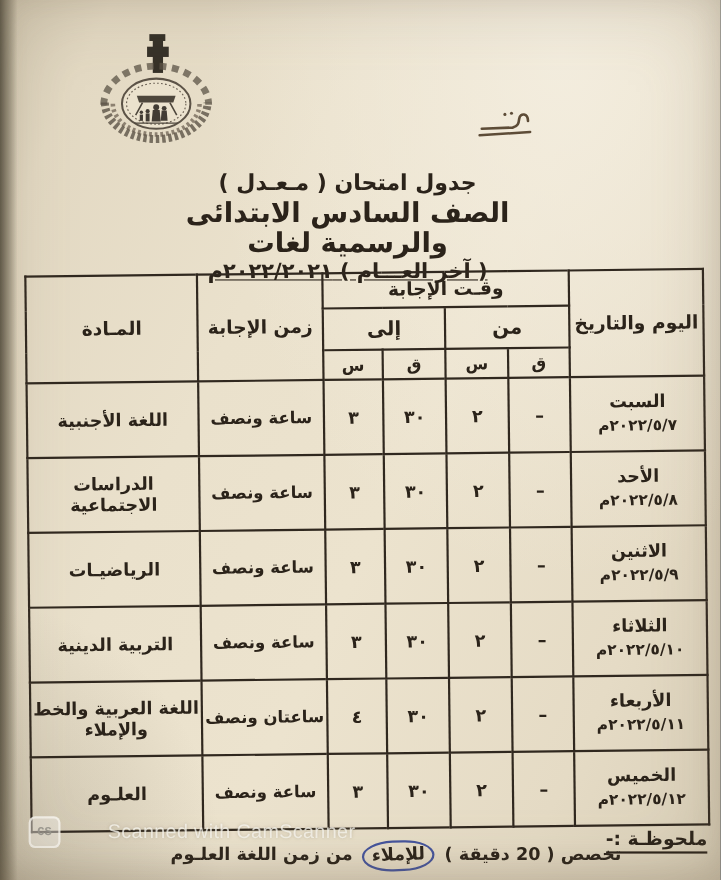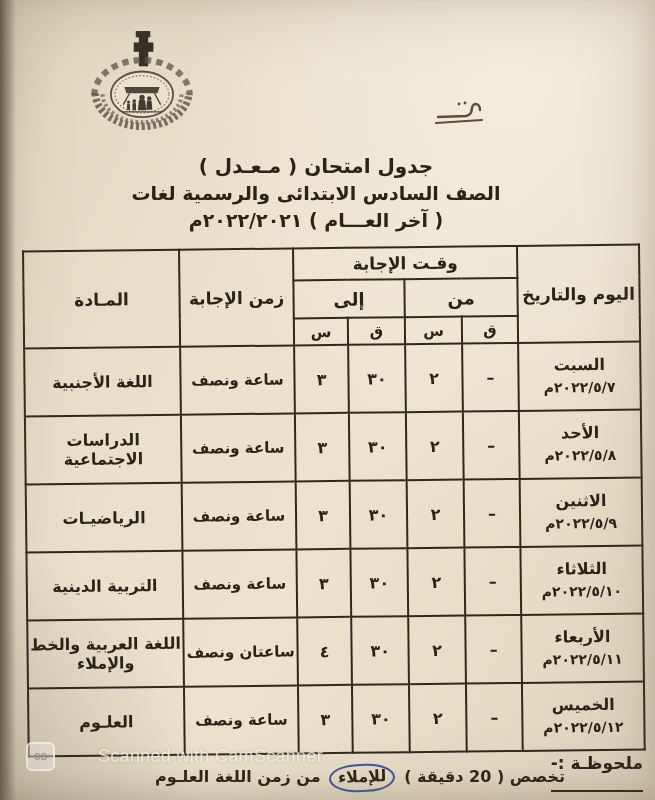--- a/index.html
+++ b/index.html
@@ -18,22 +18,22 @@
 
   
   .emblem{position:absolute;left:84px;top:30px;width:116px;height:112px;opacity:.88;}
 
   
   .handmark{position:absolute;left:426px;top:98px;width:64px;height:36px;opacity:.9;}
 
   
   .titleblock{position:absolute;left:108px;top:152px;width:416px;text-align:center;direction:rtl;}
   .titleblock .t1{font-size:20px;font-weight:bold;line-height:28px;}
-  .titleblock .t2{font-size:19px;font-weight:bold;line-height:27px;}
-  .titleblock .t3{font-size:19px;font-weight:bold;line-height:27px;}
+  .titleblock .t2{font-size:25px;font-weight:bold;line-height:27px;}
+  .titleblock .t3{font-size:19px;font-weight:bold;line-height:27px;text-decoration:underline;}
 
   
   .tablewrap{position:absolute;left:22px;top:247px;width:620px;transform:rotate(-0.65deg);transform-origin:50% 0;}
   table.sched{border-collapse:collapse;direction:rtl;width:616px;table-layout:fixed;}
   table.sched th, table.sched td{
     border:2.2px solid #30281f;text-align:center;vertical-align:middle;
     font-weight:bold;color:#2b231a;padding:0;
   }
   tr.hr1 th{height:30px;font-size:17px;}
   tr.hr2 th{height:36px;font-size:18px;}
@@ -42,21 +42,21 @@
   td.c-day{font-size:16px;line-height:22px;}
   td.c-day .date{font-size:14px;letter-spacing:.5px;}
   td.c-num{font-size:16px;}
   td.c-dur{font-size:15px;}
   td.c-subj{font-size:16px;}
   th.h-daydate{font-size:17px;}
   th.h-subject,th.h-duration{font-size:18px;}
 
   
   .note-label{position:absolute;right:12px;top:753px;direction:rtl;font-size:17px;font-weight:bold;
-    border-bottom:2px solid #2b231a;padding-bottom:17px;}
+    border-bottom:2px solid #2b231a;padding-bottom:1px;}
   .note-text{position:absolute;left:140px;top:764px;width:440px;direction:rtl;text-align:center;
     font-size:16px;font-weight:bold;}
   .circled{display:inline-block;border:2px solid #44549e;border-radius:55%/65%;
     padding:1px 7px 4px 7px;margin:0 3px;transform:rotate(-2deg);}
 
   
   .watermark{position:absolute;left:26px;top:742px;display:flex;align-items:center;gap:9px;z-index:50;
     font-family:"Liberation Sans",sans-serif;}
   .wm-badge{width:25px;height:25px;border-radius:6px;background:rgba(240,238,232,.45);
     border:2px solid rgba(252,250,244,.75);color:rgba(150,148,140,.9);

